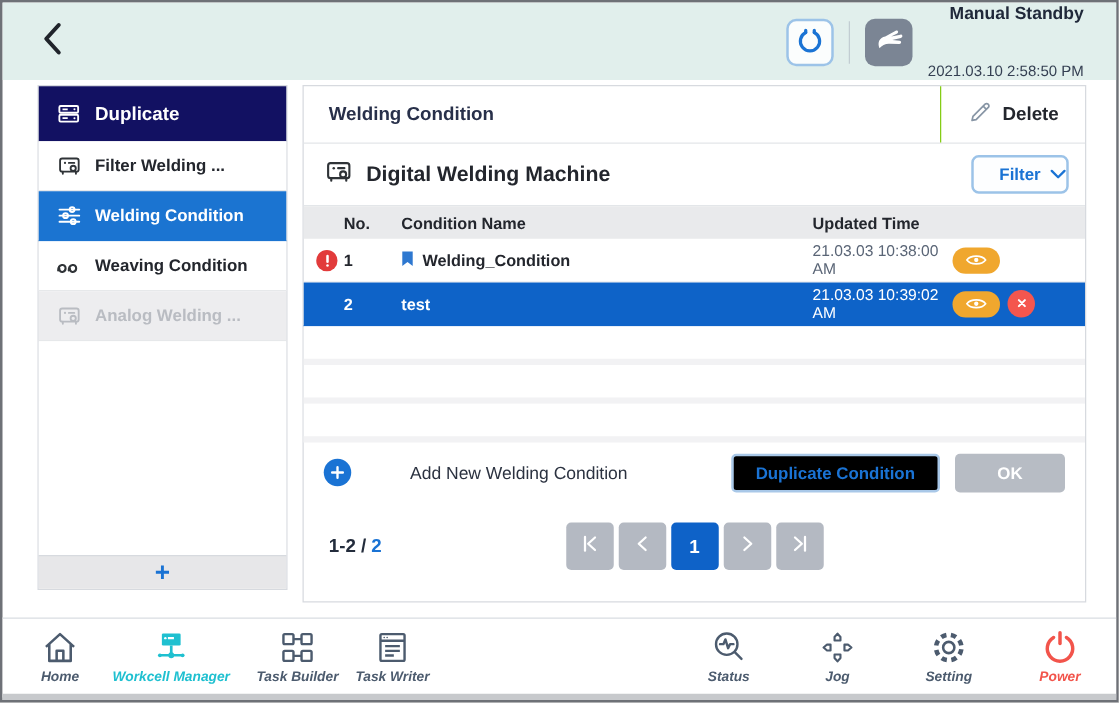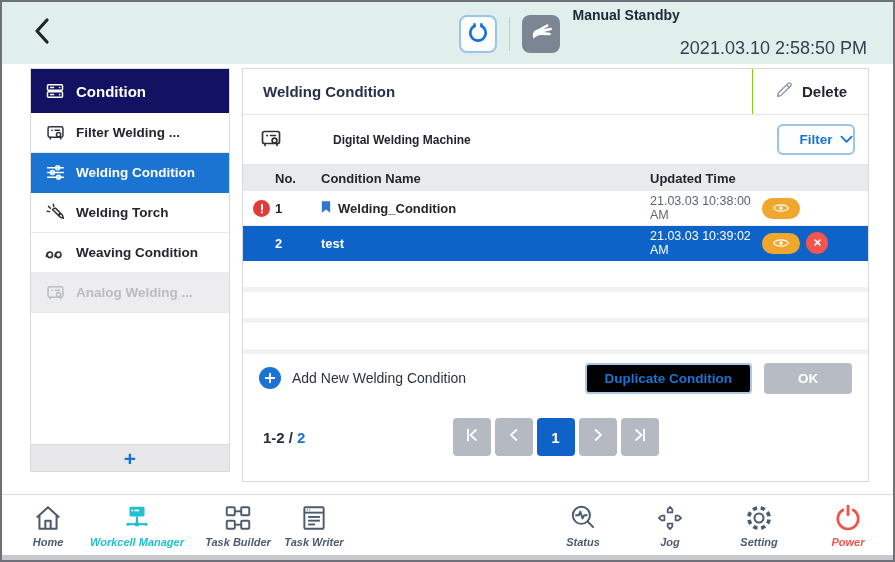--- a/index.html
+++ b/index.html
@@ -12,23 +12,23 @@
   
   .topbar { position:absolute; left:0; top:0; right:0; height:62px; background:#e1efec; }
   .back-btn { position:absolute; left:22px; top:13px; width:36px; height:36px;
     display:flex; align-items:center; justify-content:center; cursor:pointer; }
   .top-right { position:absolute; right:26px; top:12px; height:40px; display:flex; align-items:center; gap:12px; }
   .servo-btn { width:38px; height:38px; background:#fbfdfd; border:2px solid #9cc3e8; border-radius:8px;
     display:flex; align-items:center; justify-content:center; cursor:pointer; }
   .top-divider { width:1px; height:34px; background:#c2cdd2; }
   .hand-badge { width:38px; height:38px; border-radius:8px; background:#7b8594;
     display:flex; align-items:center; justify-content:center; }
-  .status-text { display:flex; flex-direction:row; justify-content:center; }
+  .status-text { display:flex; flex-direction:column; justify-content:center;align-items:flex-end; }
   .status-title { font-size:14px; font-weight:bold; color:#20293a; line-height:1.25; }
-  .status-time  { font-size:18px; color:#343f52; line-height:1.3;margin-top:30px; }
+  .status-time  { font-size:12px; color:#343f52; line-height:1.3;margin-top:30px; }
   
   .sidebar { position:absolute; left:28px; top:66px; width:200px; height:404px;
     background:#fff; border:1px solid #d7dadf; display:flex; flex-direction:column; }
   .sidebar-header { flex:0 0 44px; background:#121162; color:#fff; display:flex; align-items:center;
     gap:10px; padding-left:13px; font-weight:bold; font-size:15px; }
   .sidebar-item { flex:0 0 40px; display:flex; align-items:center; gap:10px; padding-left:13px;
     border-bottom:1px solid #e6e8ea; font-size:13.5px; font-weight:bold; color:#23262d; cursor:pointer; background:#fff; }
   .sb-icon { width:22px; height:22px; display:flex; align-items:center; justify-content:center; color:#2f3337; flex:0 0 22px; }
   .sidebar-item.selected { background:#1b74d1; color:#fff; border-bottom-color:#1b74d1; }
   .sidebar-item.selected .sb-icon { color:#fff; }
@@ -41,21 +41,21 @@
   
   .main-panel { position:absolute; left:240px; top:66px; width:627px; height:414px;
     background:#fff; border:1px solid #d7dadf; }
   .panel-title-row { height:46px; display:flex; align-items:stretch; border-bottom:1px solid #e3e6e9; }
   .panel-title { flex:1; display:flex; align-items:center; padding-left:20px;
     font-size:15px; font-weight:bold; color:#28304a; }
   .delete-btn { width:116px; border-left:1px solid #84cc16; display:flex; align-items:center;
     justify-content:center; gap:8px; font-size:15px; font-weight:bold; color:#23262d; cursor:pointer; }
   .machine-row { height:50px; display:flex; align-items:center; border-bottom:1px solid #e3e6e9; padding:0 13px 0 16px; }
   .machine-left { display:flex; align-items:center; gap:10px; flex:1; color:#2f3337; }
-  .machine-label { font-size:12px; font-weight:bold; color:#23262d;margin-left:40px; }
+  .machine-label { font-size:17px; font-weight:bold; color:#23262d; }
   .filter-btn { width:78px; height:31px; border:2px solid #9cc3e8; border-radius:6px; background:#fdfeff;
     display:flex; align-items:center; justify-content:center; gap:7px; color:#1a73d4;
     font-weight:bold; font-size:13.5px; cursor:pointer;padding-left:20px; }
   
   .table-header { height:26px; background:#e9eaec; display:flex; align-items:center;
     font-size:13px; font-weight:bold; color:#23262d; padding-left:10px; }
   .col-warn { width:22px; display:flex; align-items:center; }
   .col-no { width:38px; }
   .col-name { flex:1; padding-left:8px; display:flex; align-items:center; gap:7px; }
   .col-time { width:112px; }
@@ -73,21 +73,21 @@
   .eye-badge { width:38px; height:21px; border-radius:11px; background:#f0a72e;
     display:flex; align-items:center; justify-content:center; cursor:pointer; }
   .x-badge { width:22px; height:22px; border-radius:50%; background:#f4564e;
     display:flex; align-items:center; justify-content:center; cursor:pointer; }
   .empty-row { height:31px; background:#fff; border-bottom:5px solid #f2f2f4; }
   
   .add-row { height:48px; display:flex; align-items:center; padding:0 16px; }
   .add-left { display:flex; align-items:center; gap:11px; flex:1; cursor:pointer; }
   .plus-circle { width:22px; height:22px; border-radius:50%; background:#1a73d4;
     display:flex; align-items:center; justify-content:center; }
-  .add-label { font-size:14px; color:#2b3240; }
+  .add-label { font-size:14px; color:#2b3240;margin-left:36px; }
   .duplicate-btn { height:31px; padding:0 18px; border:2px solid #a9c8e8; border-radius:4px; background:#000000;
     color:#1a73d4; font-weight:bold; font-size:13.5px; display:flex; align-items:center; cursor:pointer; margin-right:12px; }
   .ok-btn { height:31px; width:88px; border-radius:4px; background:#b7bcc4; color:#fff; font-weight:bold;
     font-size:13.5px; display:flex; align-items:center; justify-content:center; cursor:pointer; }
   
   .pagination-row { position:relative; height:38px; margin-top:16px; }
   .page-info { position:absolute; left:20px; top:50%; transform:translateY(-50%);
     font-size:15px; font-weight:bold; color:#232c3c; }
   .page-info .total { color:#1a73d4; margin-left:4px; }
   .pager { position:absolute; left:50%; transform:translateX(-50%); display:flex; gap:4px; }
@@ -146,21 +146,21 @@
       <span class="sb-icon">
         <svg width="20" height="20" viewBox="0 0 24 24" fill="none" stroke="#fff" stroke-width="1.8">
             <rect x="3" y="4.5" width="18" height="6.5" rx="1.2"></rect>
             <rect x="3" y="13" width="18" height="6.5" rx="1.2"></rect>
             <line x1="6" y1="7.75" x2="11" y2="7.75"></line>
             <line x1="6" y1="16.25" x2="11" y2="16.25"></line>
             <circle cx="17.5" cy="7.75" r="1" fill="#fff" stroke="none"></circle>
             <circle cx="17.5" cy="16.25" r="1" fill="#fff" stroke="none"></circle>
           </svg>
       </span>
-      <span>Condition</span>
+      <span>Duplicate</span>
     </div>
 
     <div class="sidebar-item">
       <span class="sb-icon">
         <svg width="21" height="21" viewBox="0 0 24 24" fill="none" stroke="currentColor" stroke-width="1.7" stroke-linecap="round">
             <rect x="3.5" y="5.5" width="17" height="12" rx="2"></rect>
             <circle cx="8" cy="9.5" r="1" fill="currentColor" stroke="none"></circle>
             <line x1="11.5" y1="9.5" x2="16.5" y2="9.5"></line>
             <circle cx="15.5" cy="14.5" r="2.4"></circle>
             <line x1="6" y1="17.5" x2="6" y2="19.5"></line>
@@ -177,30 +177,20 @@
             <circle cx="14.5" cy="6.5" r="2.2"></circle>
             <line x1="3" y1="12" x2="21" y2="12"></line>
             <circle cx="8.5" cy="12" r="2.2"></circle>
             <line x1="3" y1="17.5" x2="21" y2="17.5"></line>
             <circle cx="15.5" cy="17.5" r="2.2"></circle>
           </svg>
       </span>
       <span>Welding Condition</span>
     </div>
 
-    <div class="sidebar-item">
-      <span class="sb-icon">
-        <svg width="21" height="21" viewBox="0 0 24 24" fill="none" stroke="currentColor" stroke-width="1.7" stroke-linecap="round" stroke-linejoin="round">
-            <path d="M4 5 l2.2 2.2 M9.5 2.5 l.5 2.8 M2.5 10.5 l2.8.5"></path>
-            <path d="M8.5 8.5 L12 7 l5 5 -1.5 3.5z"></path>
-            <path d="M15.5 15.5 c1.5 2 3.5 3 5.5 3 0-2-1-4-3-5.5z"></path>
-          </svg>
-      </span>
-      <span>Welding Torch</span>
-    </div>
 
     <div class="sidebar-item">
       <span class="sb-icon">
         <svg width="22" height="16" viewBox="0 0 26 18" fill="none" stroke="currentColor" stroke-width="2" stroke-linecap="round">
             <path d="M3 13 c0-6 7-7 7-2 c0 4-6 5-6 0"></path>
             <path d="M13 13 c0-6 7-7 7-2 c0 4-6 5-6 0"></path>
           </svg>
       </span>
       <span>Weaving Condition</span>
     </div>

